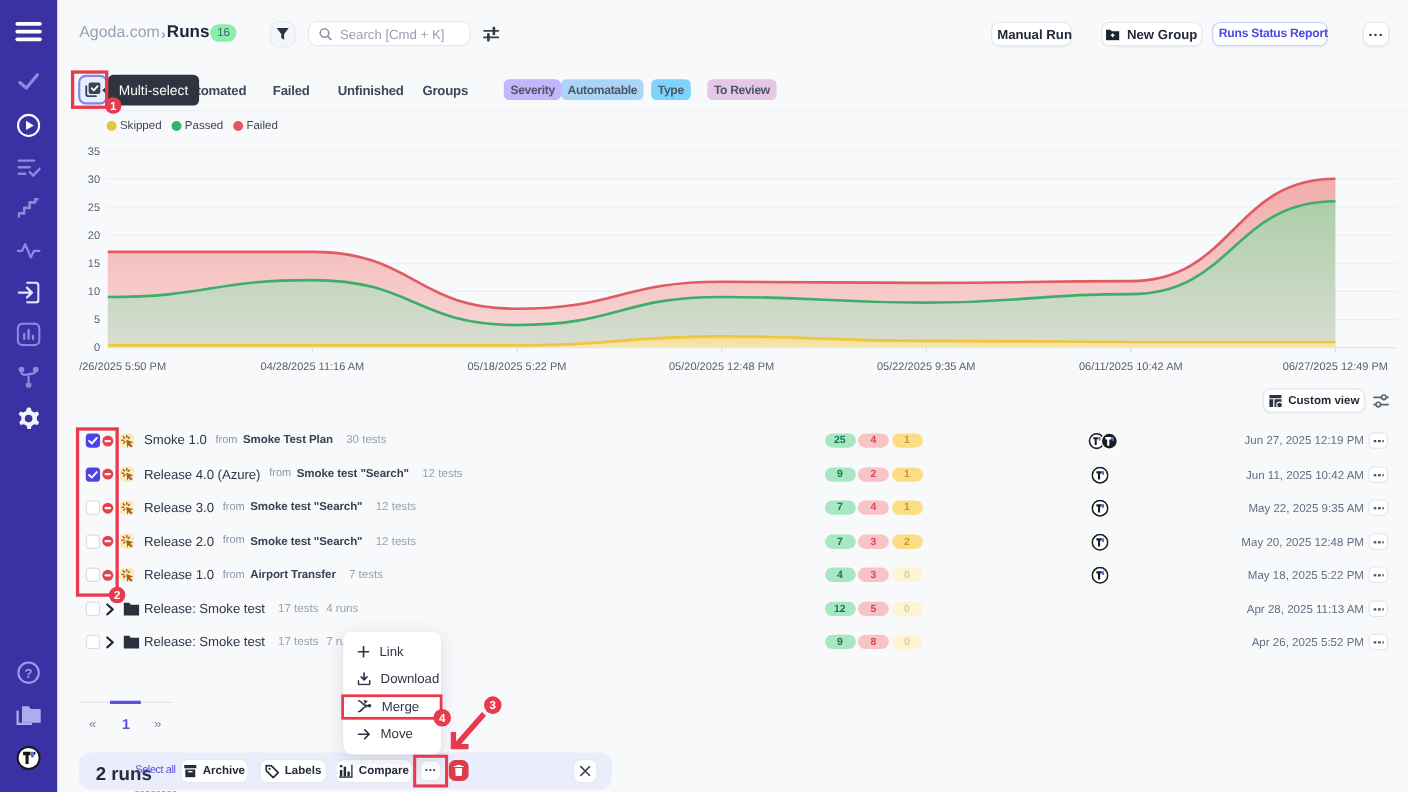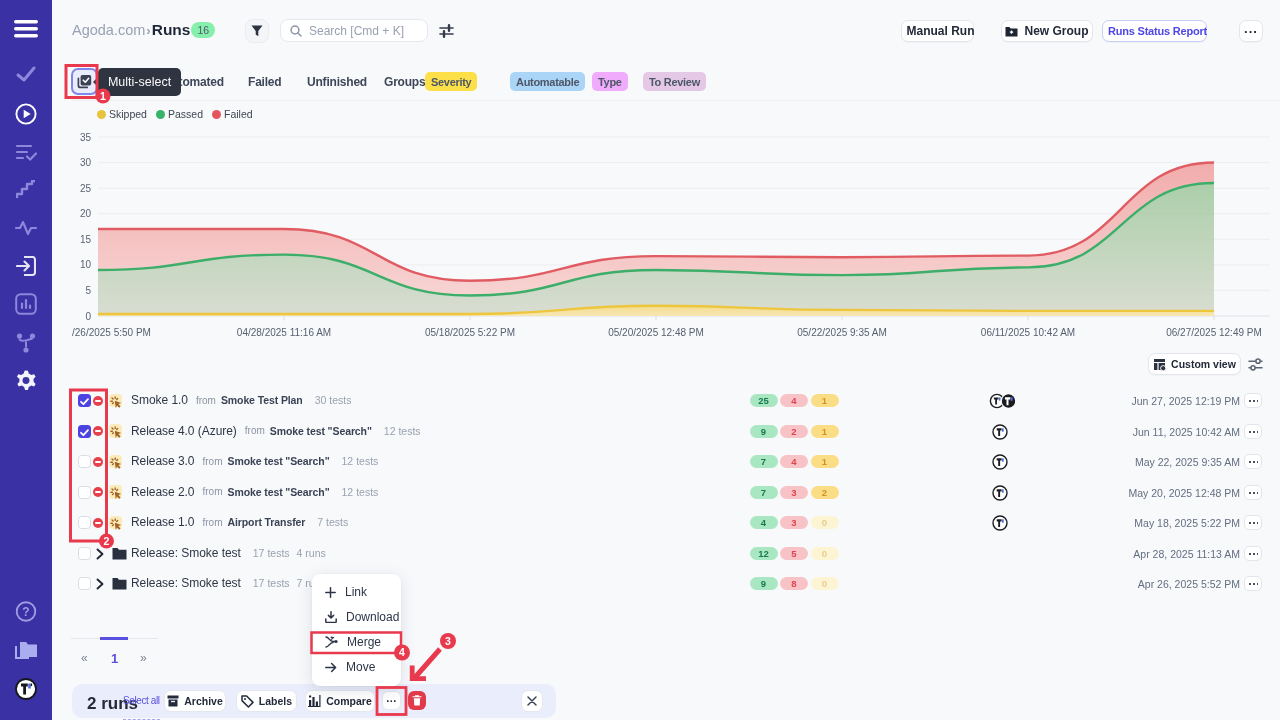--- a/index.html
+++ b/index.html
@@ -254,23 +254,23 @@
   </div>
 
   <div class="abs" style="left:98px; top:68px; width:83px; height:28px; background:#2e3440; border-radius:5px; z-index:6; display:flex; align-items:center; justify-content:center;">
     <span style="color:#fafafa; font-size:12.5px;">Multi-select</span>
     <div style="position:absolute; left:-5px; top:9px; width:0; height:0; border-top:5px solid transparent; border-bottom:5px solid transparent; border-right:5px solid #2e3440;"></div>
   </div>
   <div class="tab" style="left:163px; z-index:2;">Automated</div>
   <div class="tab" style="left:248px;">Failed</div>
   <div class="tab" style="left:307px;">Unfinished</div>
   <div class="tab" style="left:384px;">Groups</div>
-  <div class="pill" style="left:425px; background:#fde047;">Severity</div>
+  <div class="pill" style="left:458px; background:#c4b5fd;">Severity</div>
   <div class="pill" style="left:510px; background:#abd5f6;">Automatable</div>
-  <div class="pill" style="left:592px; background:#f0abfc;">Type</div>
+  <div class="pill" style="left:592px; background:#7dd3fc;">Type</div>
   <div class="pill" style="left:643px; background:#e4c8e6;">To Review</div>
   <div class="abs" style="left:72px; top:100px; width:1208px; height:1px; background:#eceef2;"></div>
 
   <div class="abs" style="left:81px; top:108px; display:flex; align-items:center; font-size:10.5px; color:#3e4652;padding-left:16px;">
     <span style="width:9px;height:9px;border-radius:50%;background:#e8c33d;margin-right:3px;"></span>Skipped
     <span style="width:9px;height:9px;border-radius:50%;background:#36b269;margin:0 3px 0 9px;"></span>Passed
     <span style="width:9px;height:9px;border-radius:50%;background:#e4555e;margin:0 3px 0 9px;"></span>Failed
   </div>
 </div>
 

